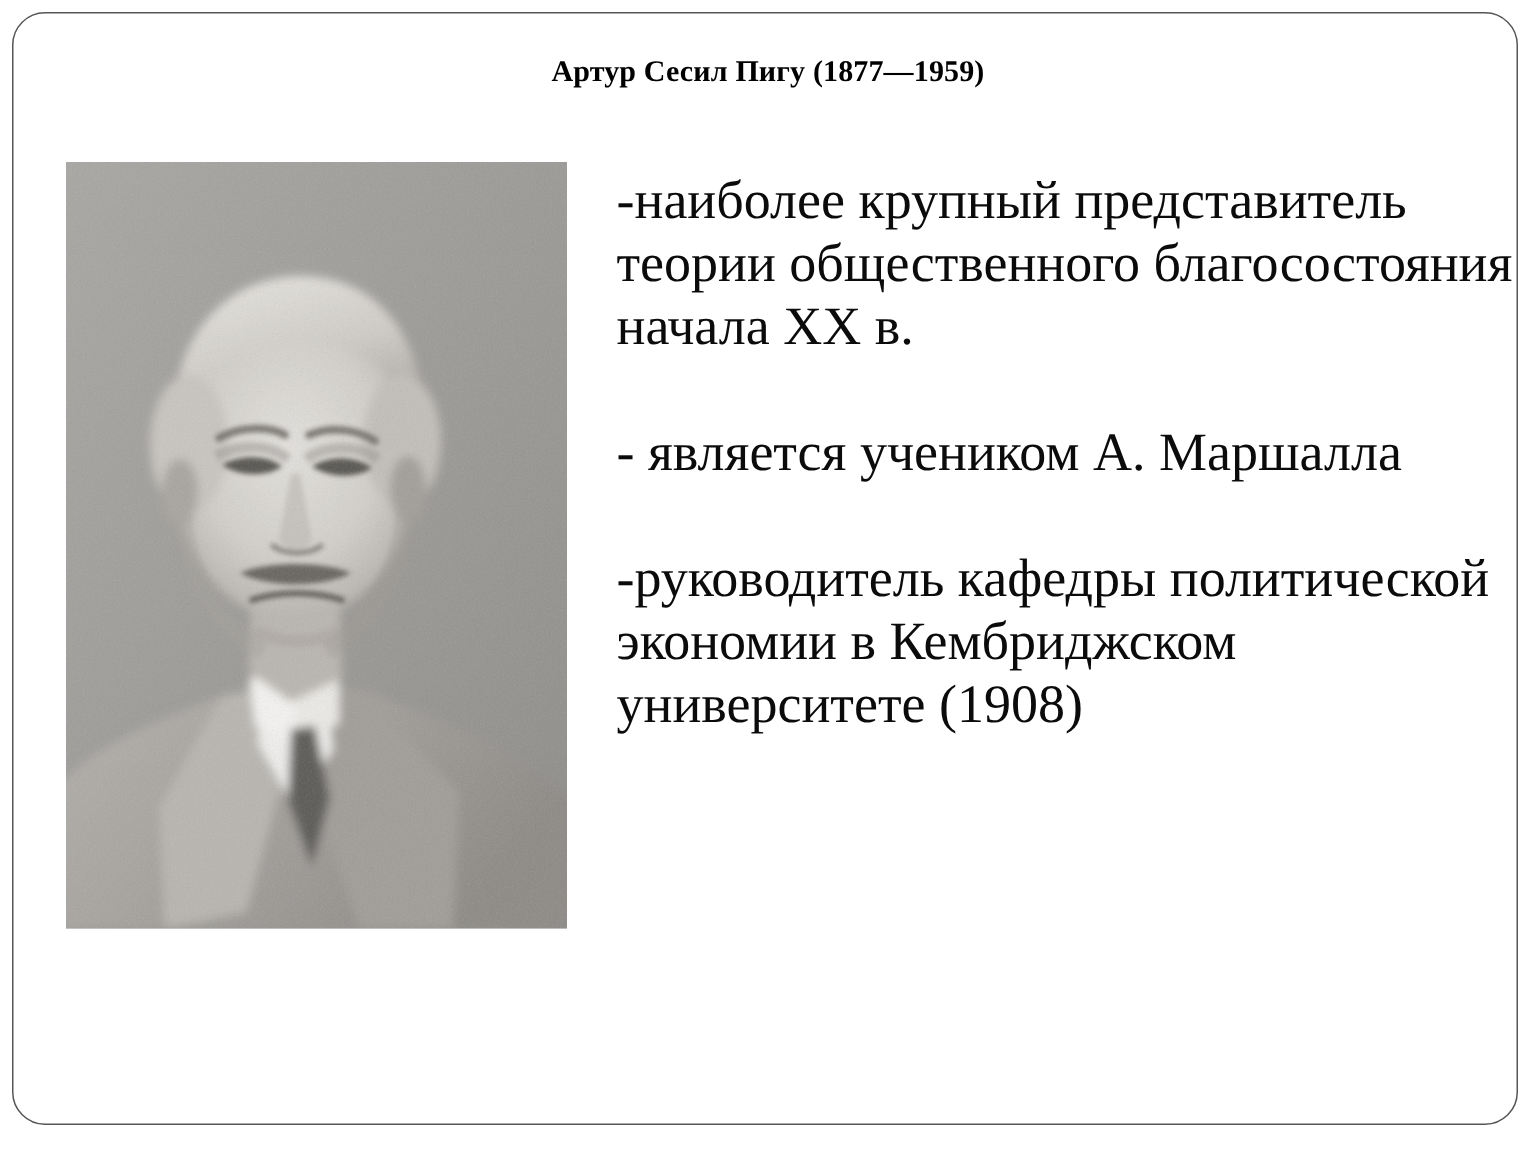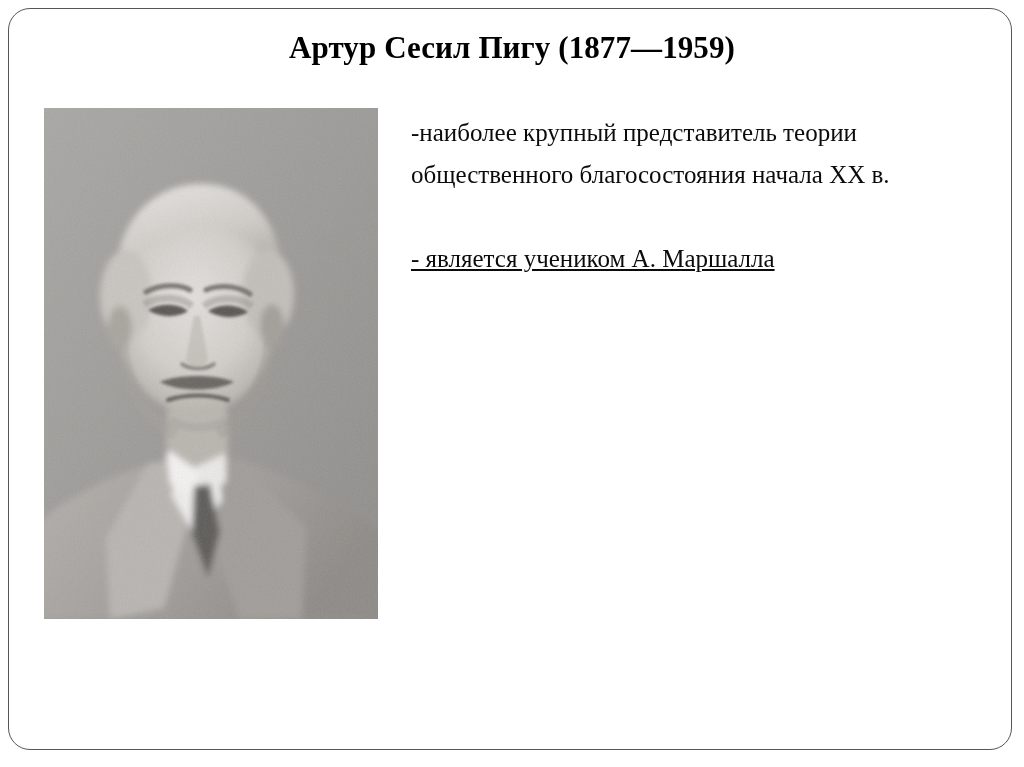--- a/index.html
+++ b/index.html
@@ -30,21 +30,21 @@
     box-sizing: border-box;
     pointer-events: none;
   }
 
   .slide-title {
     position: absolute;
     left: 60px;
     top: 28px;
     width: 904px;
     text-align: center;
-    font-size: 31px;
+    font-size: 20px;
     font-weight: bold;
     color: #000000;
     letter-spacing: 0.1px;
     line-height: 40px;
     white-space: nowrap;
   }
 
   
   .photo-wrap {
     position: absolute;
@@ -64,30 +64,29 @@
 
   
   .body-col {
     position: absolute;
     left: 411px;
     top: 112px;
     width: 600px;
   }
 
   .para {
-    font-size: 25px;
+    font-size: 36px;
     line-height: 42px;
     color: #0b0b0b;
     margin: 0;
     text-indent: 0;
   }
 
   .para + .para {
     margin-top: 42px;
-    text-decoration: underline;
   }
 </style>
 </head>
 <body>
 
 <div class="slide">
 
   <div class="slide-frame"></div>
 
   <div class="slide-title">Артур Сесил Пигу (1877—1959)</div>
@@ -190,15 +189,16 @@
       </g>
 
       <rect x="0" y="0" width="334" height="511" filter="url(#grain)" opacity="0.55"></rect>
       <rect x="0" y="0" width="334" height="511" fill="none"></rect>
     </svg>
   </div>
 
   <div class="body-col">
     <p class="para">-наиболее крупный представитель теории общественного благосостояния начала XX в.</p>
     <p class="para">- является учеником А. Маршалла</p>
+    <p class="para">-руководитель кафедры политической экономии в Кембриджском университете (1908)</p>
   </div>
 
 </div>
 
 </body></html>

